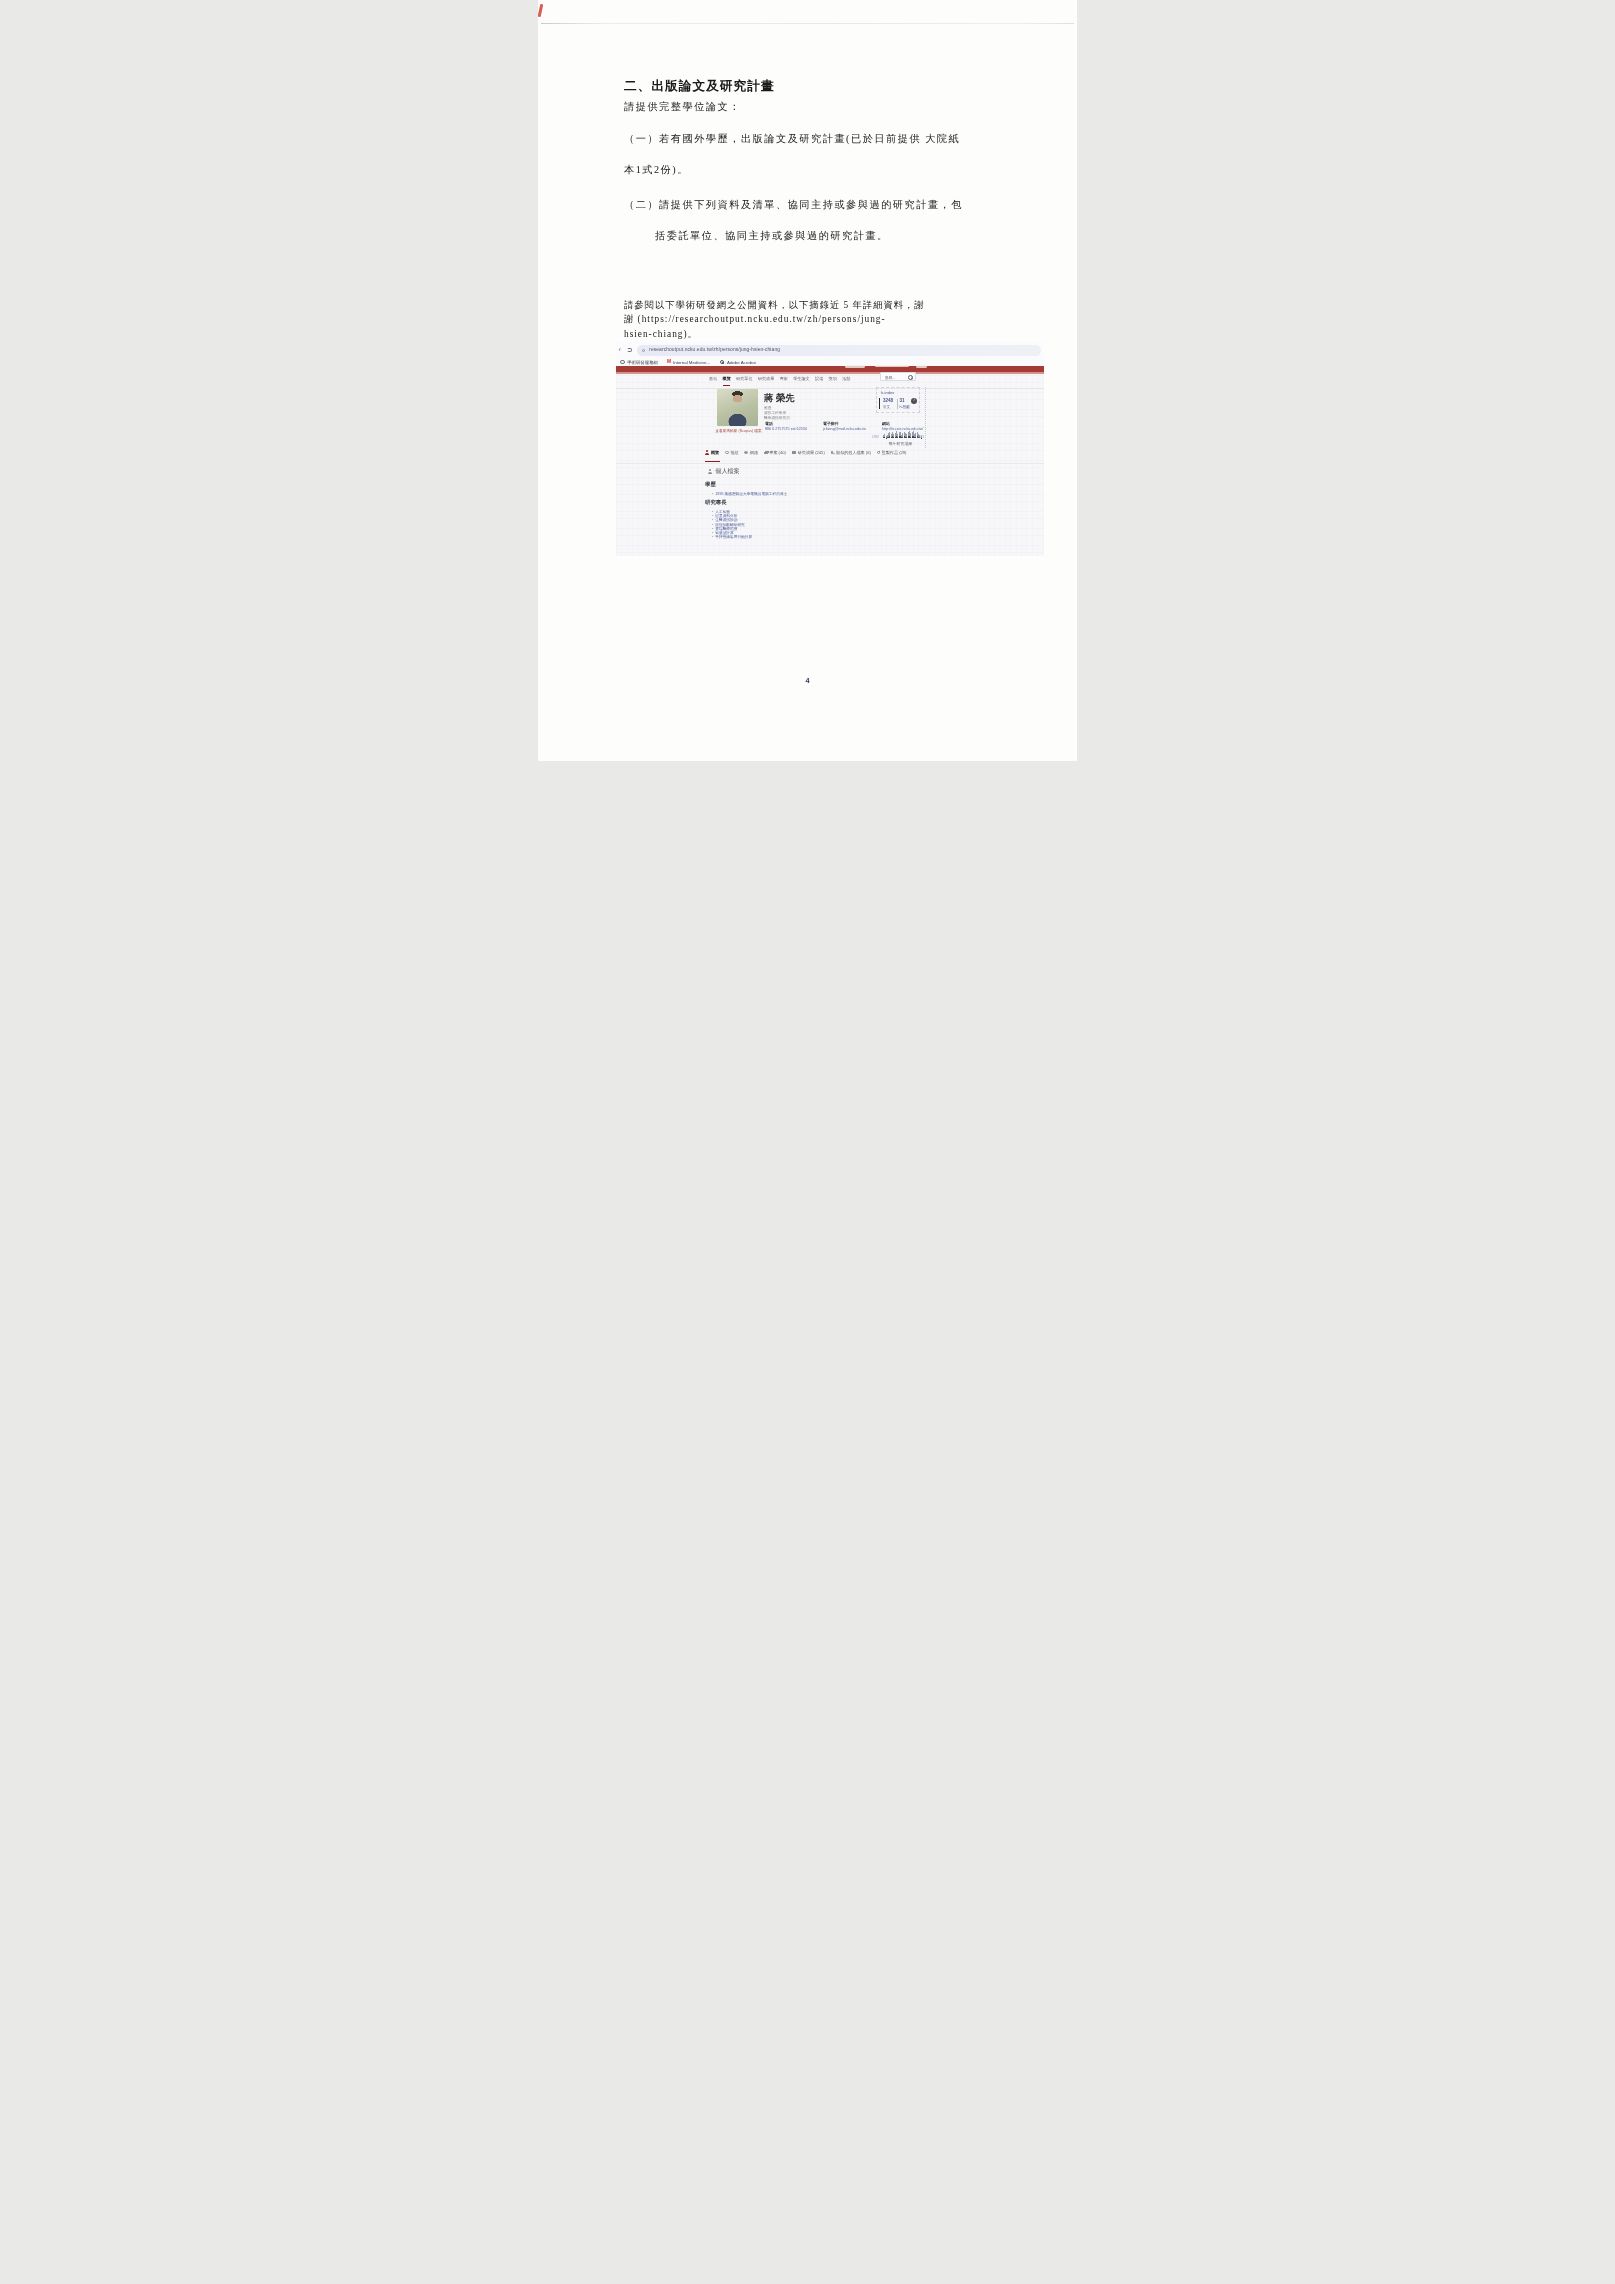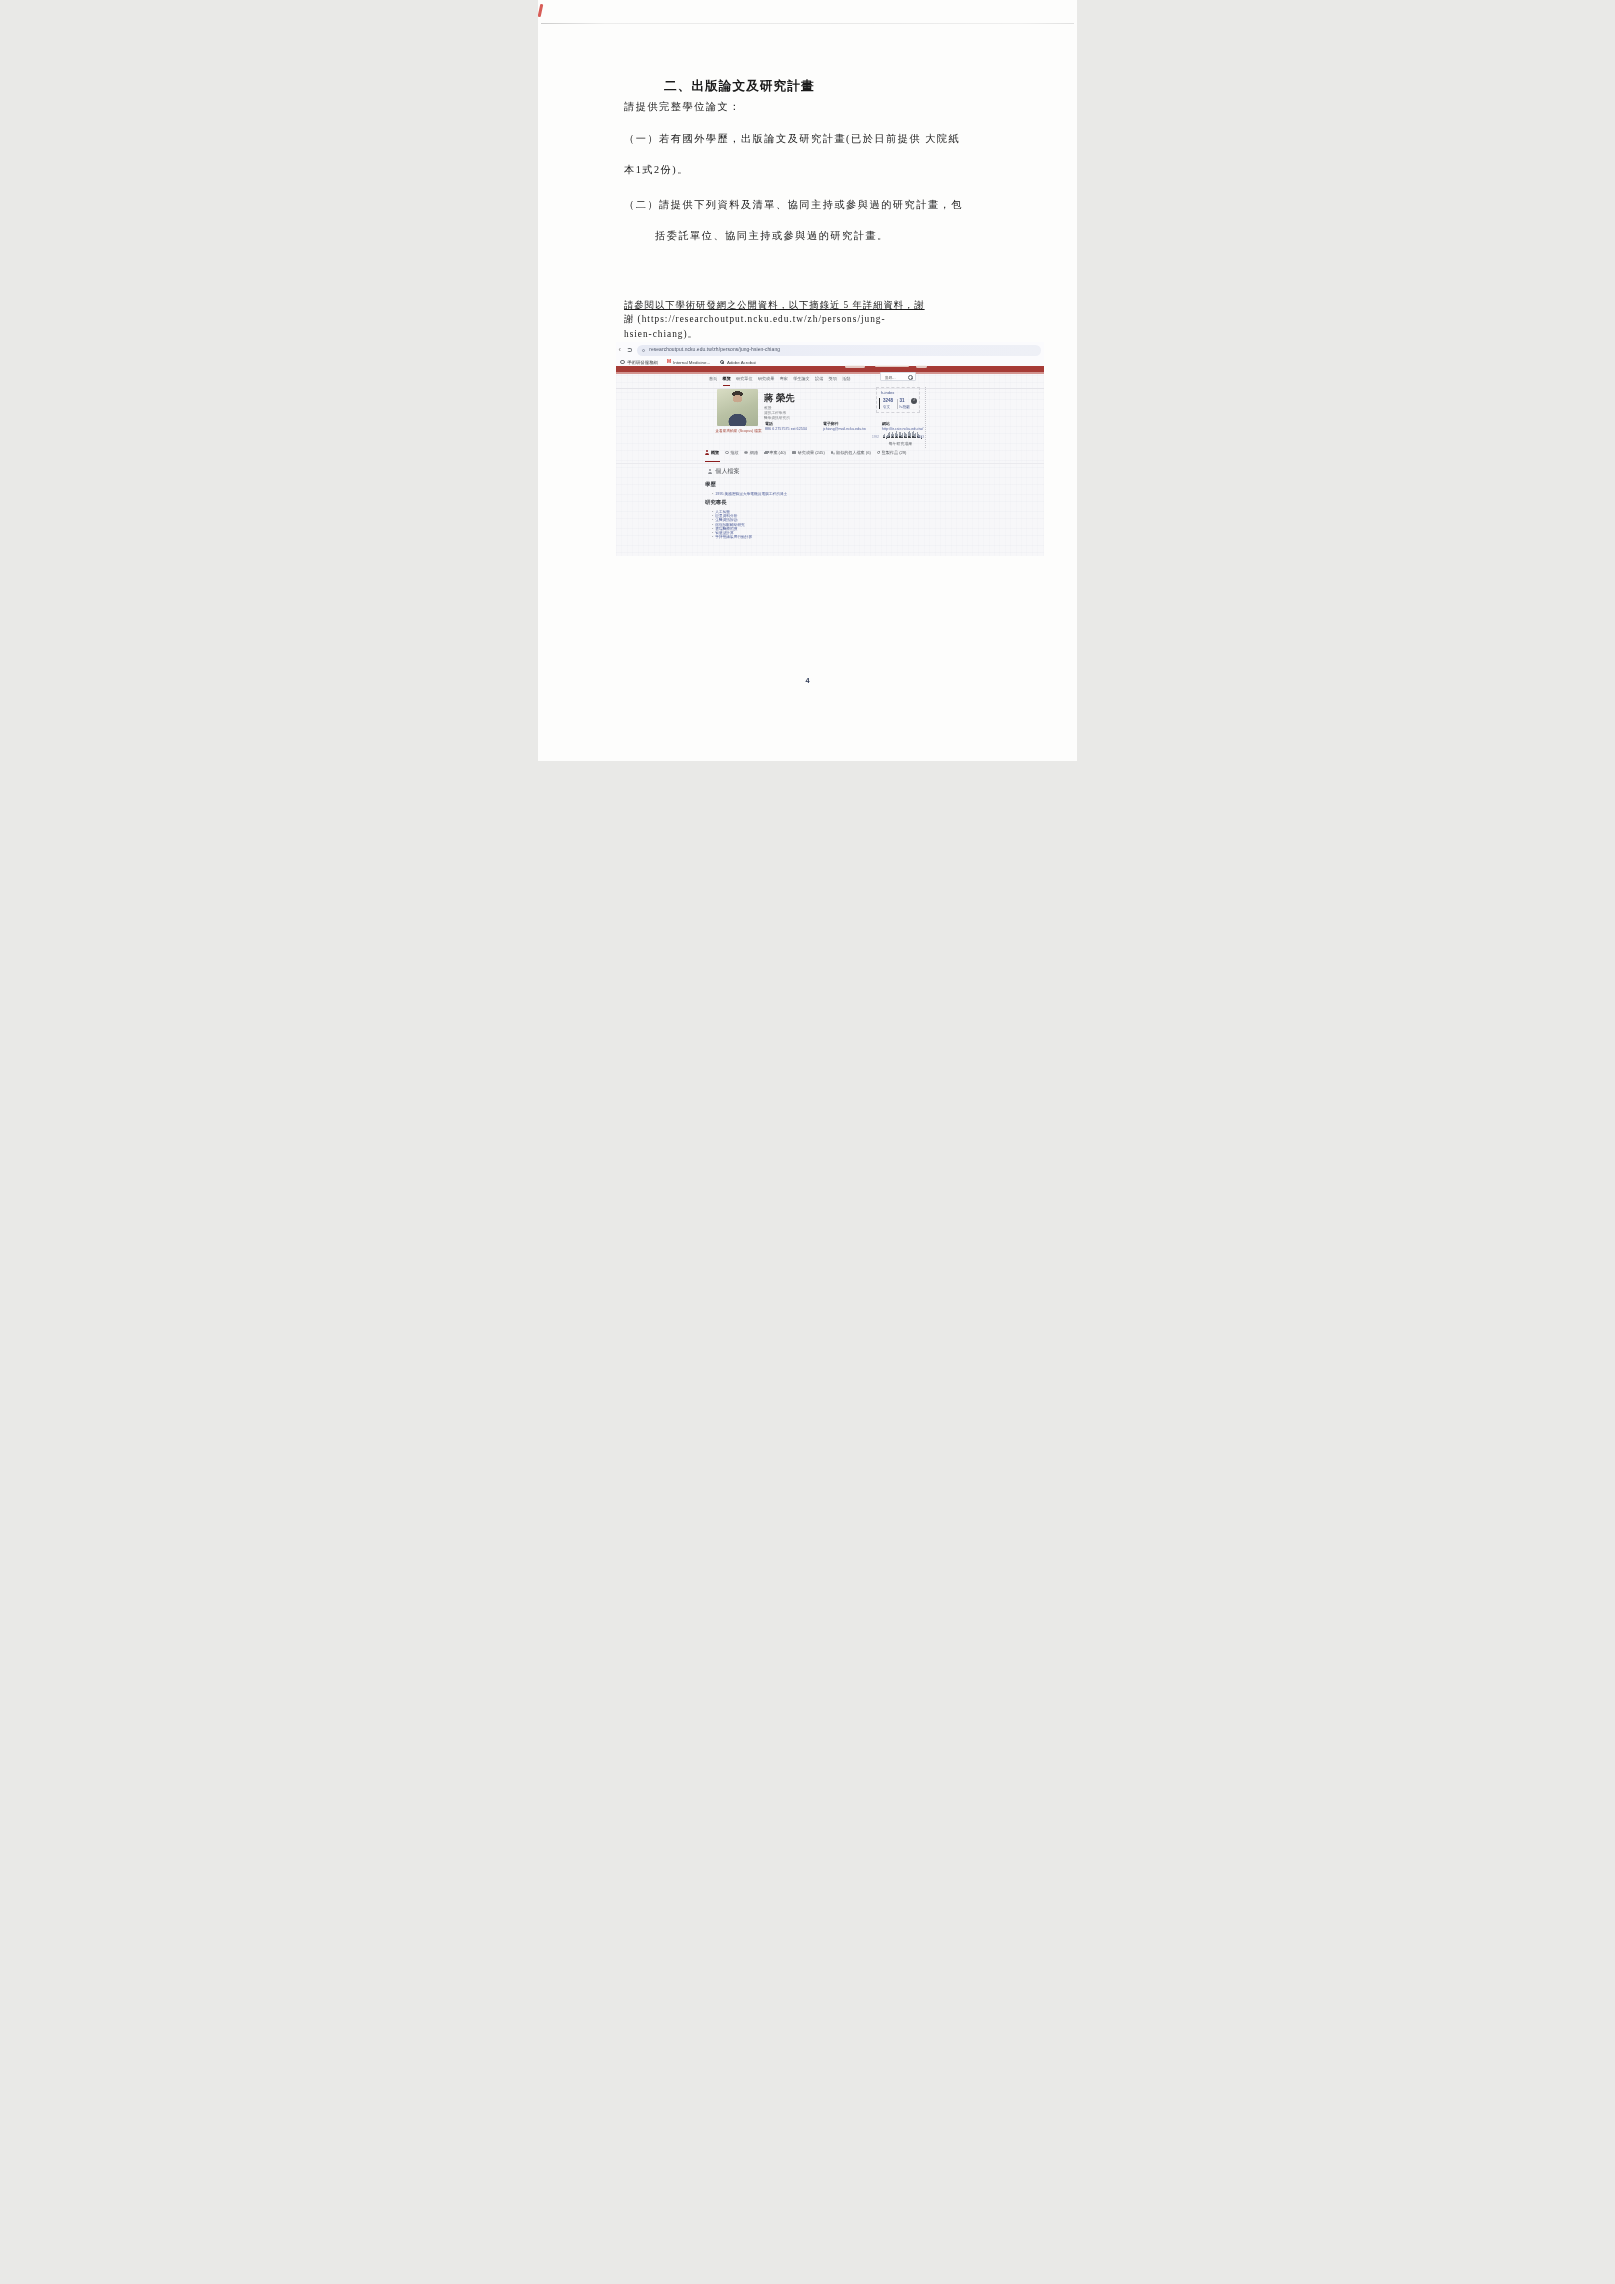--- a/index.html
+++ b/index.html
@@ -5,21 +5,21 @@
   html,body{margin:0;padding:0;background:#e9e9e7;}
   .page{position:relative;width:539px;height:761px;margin:0 auto;background:#fdfdfc;overflow:hidden;
         font-family:"Liberation Sans",sans-serif;}
   
   .scan-line{position:absolute;left:2.9px;top:23px;width:533px;height:1px;opacity:.45;
     background:linear-gradient(90deg,#8f8f8f,#d9d9d9 12%,#cfcfcf 55%,#dcdcdc 90%,#bdbdbd);}
   .corner-mark{position:absolute;left:1px;top:3.9px;width:3.4px;height:12.7px;background:#d0413a;
     border-radius:1px;transform:rotate(12deg);opacity:.85;}
   
   .dl{position:absolute;white-space:pre;font-family:"Liberation Serif",serif;color:#1a1a1a;}
-  .doc-heading{font-size:12.7px;font-weight:bold;letter-spacing:1px;margin-left:40px;}
+  .doc-heading{font-size:12.7px;font-weight:bold;letter-spacing:1px;}
   .doc-body{font-size:10.2px;letter-spacing:1.5px;}
   .doc-note{font-size:9.3px;letter-spacing:1px;line-height:14.6px;}
   .page-num{position:absolute;left:0;right:0;top:676px;text-align:center;font-size:7.3px;
     font-weight:bold;color:#2f3a55;}
   
   .shot{position:absolute;left:78px;top:342px;width:428px;height:214px;background:#f7f7f9;
     background-image:repeating-linear-gradient(0deg,rgba(180,188,205,.07) 0 0.5px,transparent 0.5px 3.4px),
       repeating-linear-gradient(90deg,rgba(190,195,210,.05) 0 1px,transparent 1px 5.4px);
     font-family:"Liberation Sans",sans-serif;}
   .shot *{box-sizing:border-box;}
@@ -122,21 +122,21 @@
 
   <div class="scan-line"></div>
   <div class="corner-mark"></div>
 
   <div class="dl doc-heading" style="left:86px;top:78px;">二、出版論文及研究計畫</div>
   <div class="dl doc-body" style="left:86px;top:100px;">請提供完整學位論文：</div>
   <div class="dl doc-body" style="left:86px;top:132px;">（一）若有國外學歷，出版論文及研究計畫(已於日前提供 大院紙</div>
   <div class="dl doc-body" style="left:86px;top:163px;">本1式2份)。</div>
   <div class="dl doc-body" style="left:86px;top:198px;">（二）請提供下列資料及清單、協同主持或參與過的研究計畫，包</div>
   <div class="dl doc-body" style="left:117px;top:229px;">括委託單位、協同主持或參與過的研究計畫。</div>
-  <div class="dl doc-note" style="left:86px;top:298px;text-decoration:underline;">請參閱以下學術研發網之公開資料，以下摘錄近 5 年詳細資料，謝</div>
+  <div class="dl doc-note" style="left:86px;top:298px;">請參閱以下學術研發網之公開資料，以下摘錄近 5 年詳細資料，謝</div>
   <div class="dl doc-note" style="left:86px;top:312px;">謝 (https://researchoutput.ncku.edu.tw/zh/persons/jung-</div>
   <div class="dl doc-note" style="left:86px;top:327px;">hsien-chiang)。</div>
 
   <div class="shot">
 
     <div class="chrome-row">
       <span class="back-glyph">‹</span>
       <span class="icon-reload"></span>
       <div class="url-pill">
         <span class="pill-site-icon"></span>

